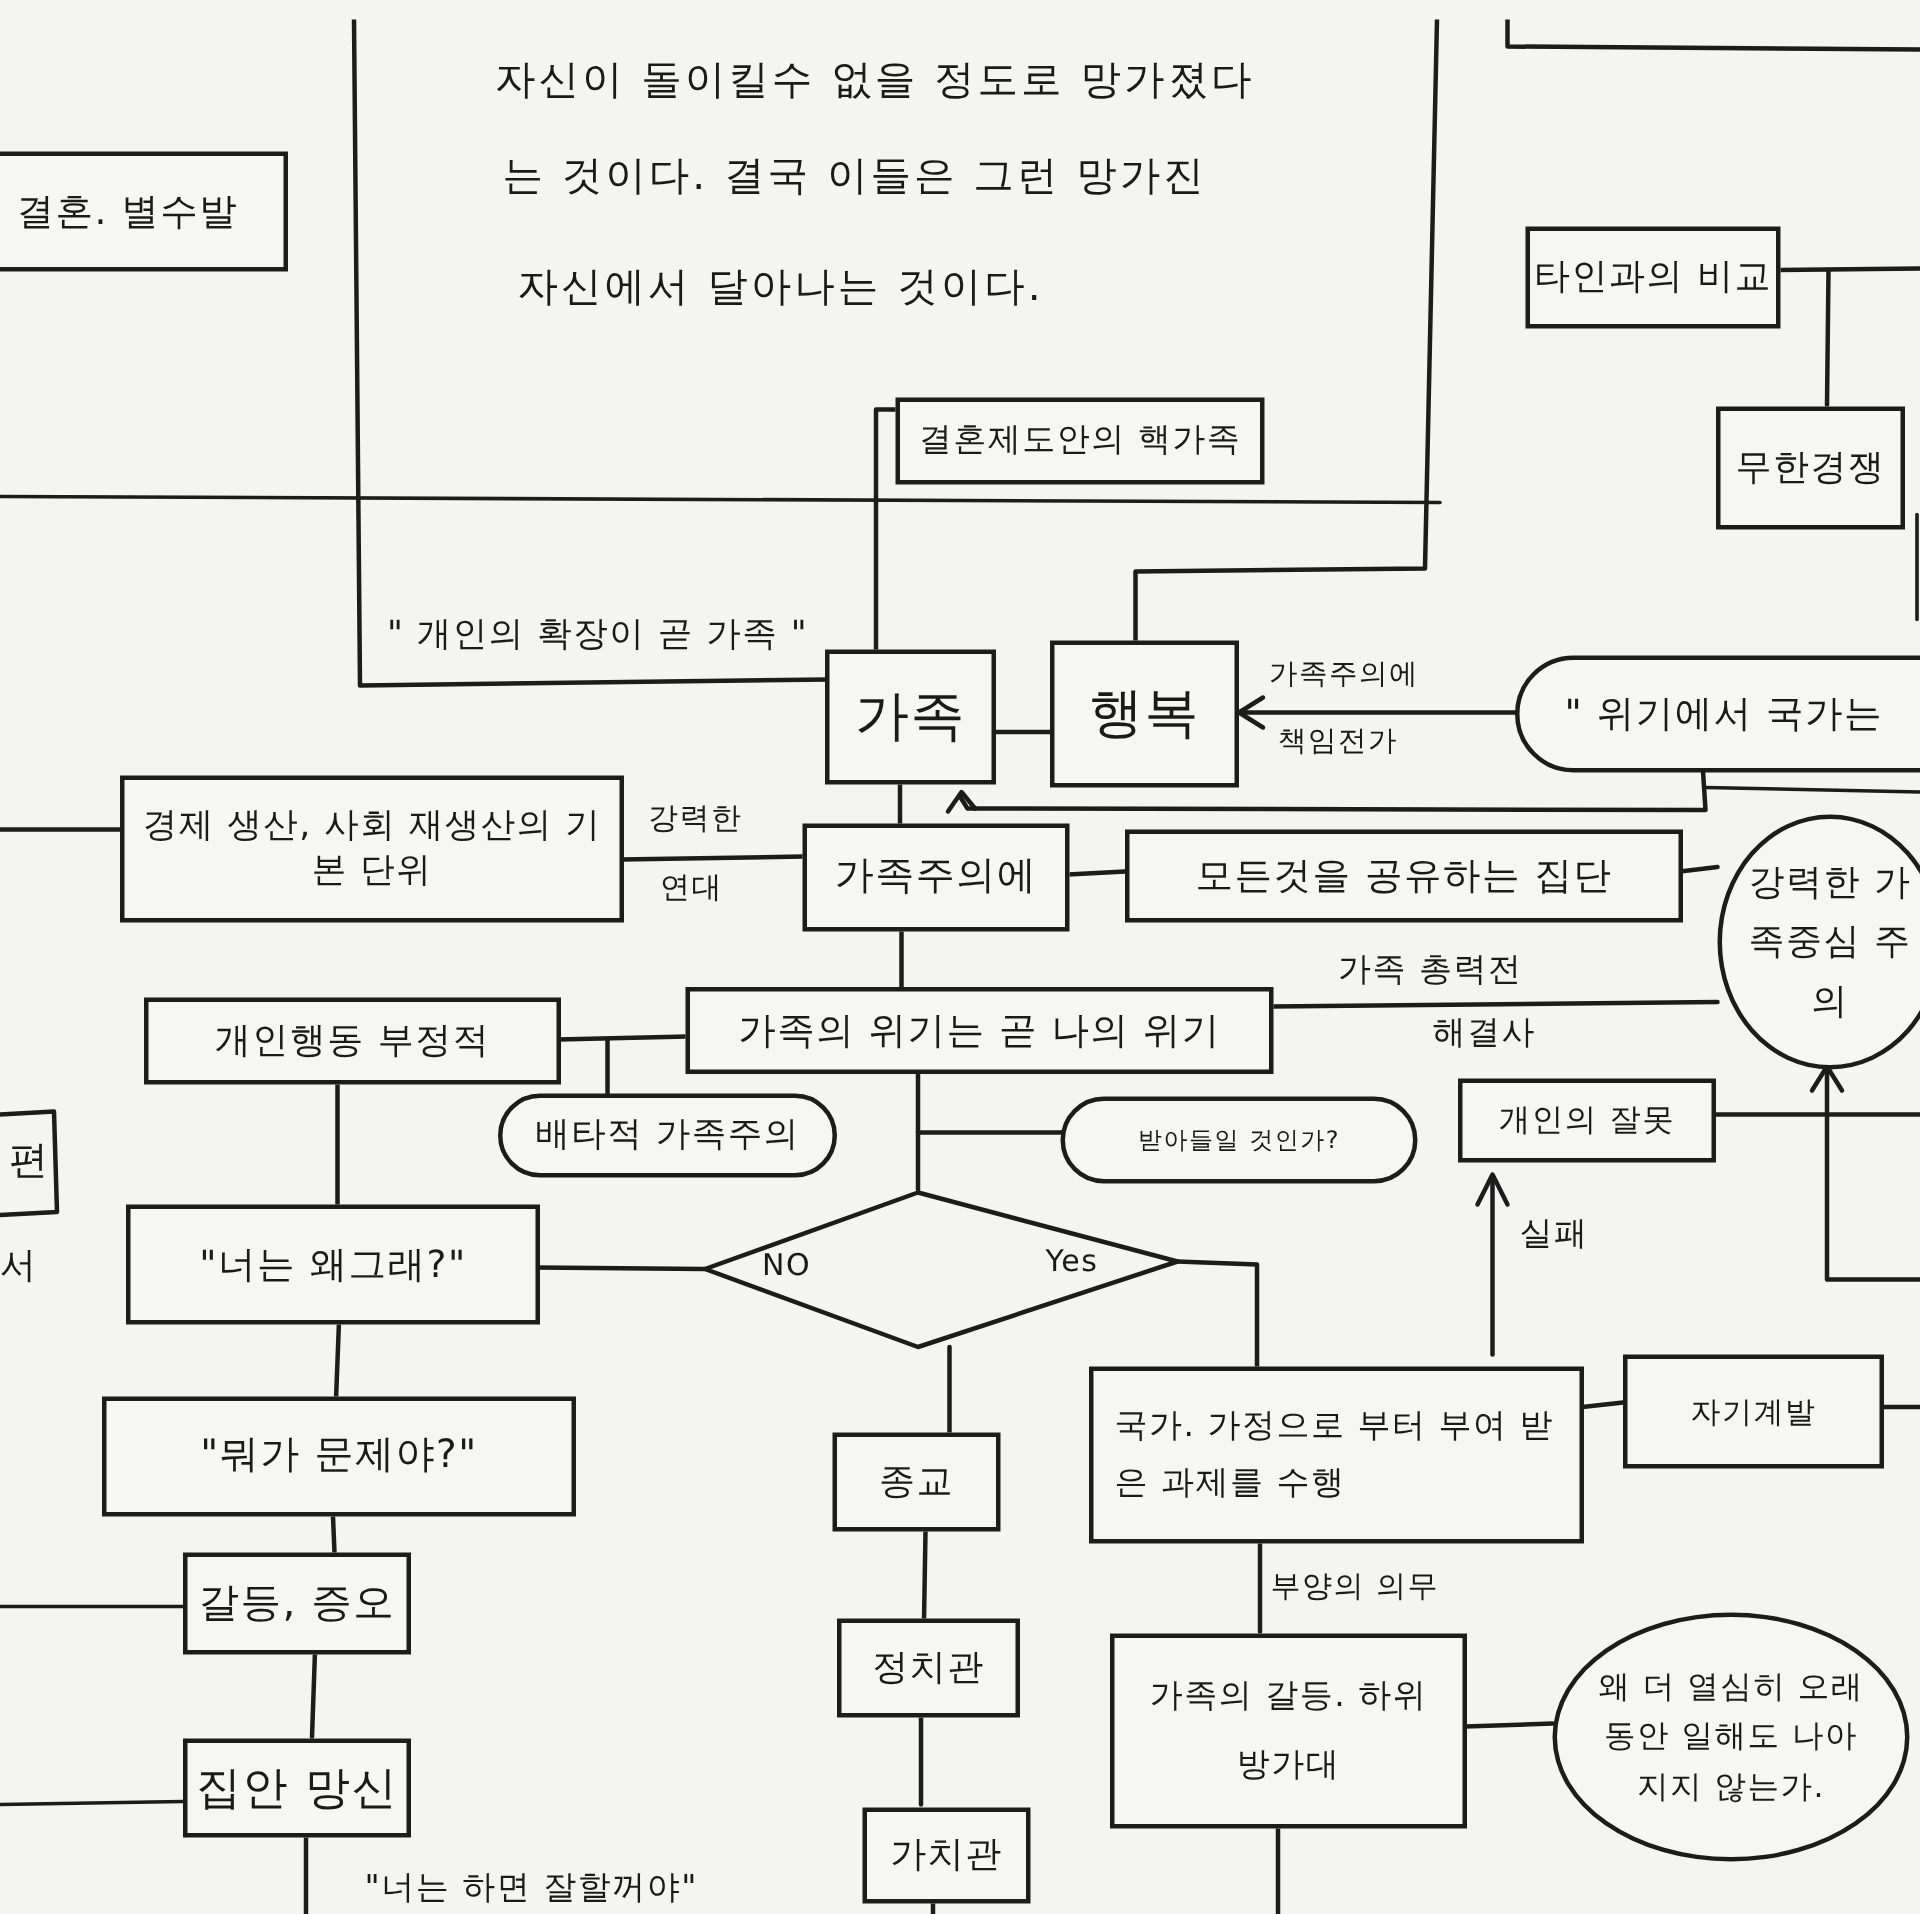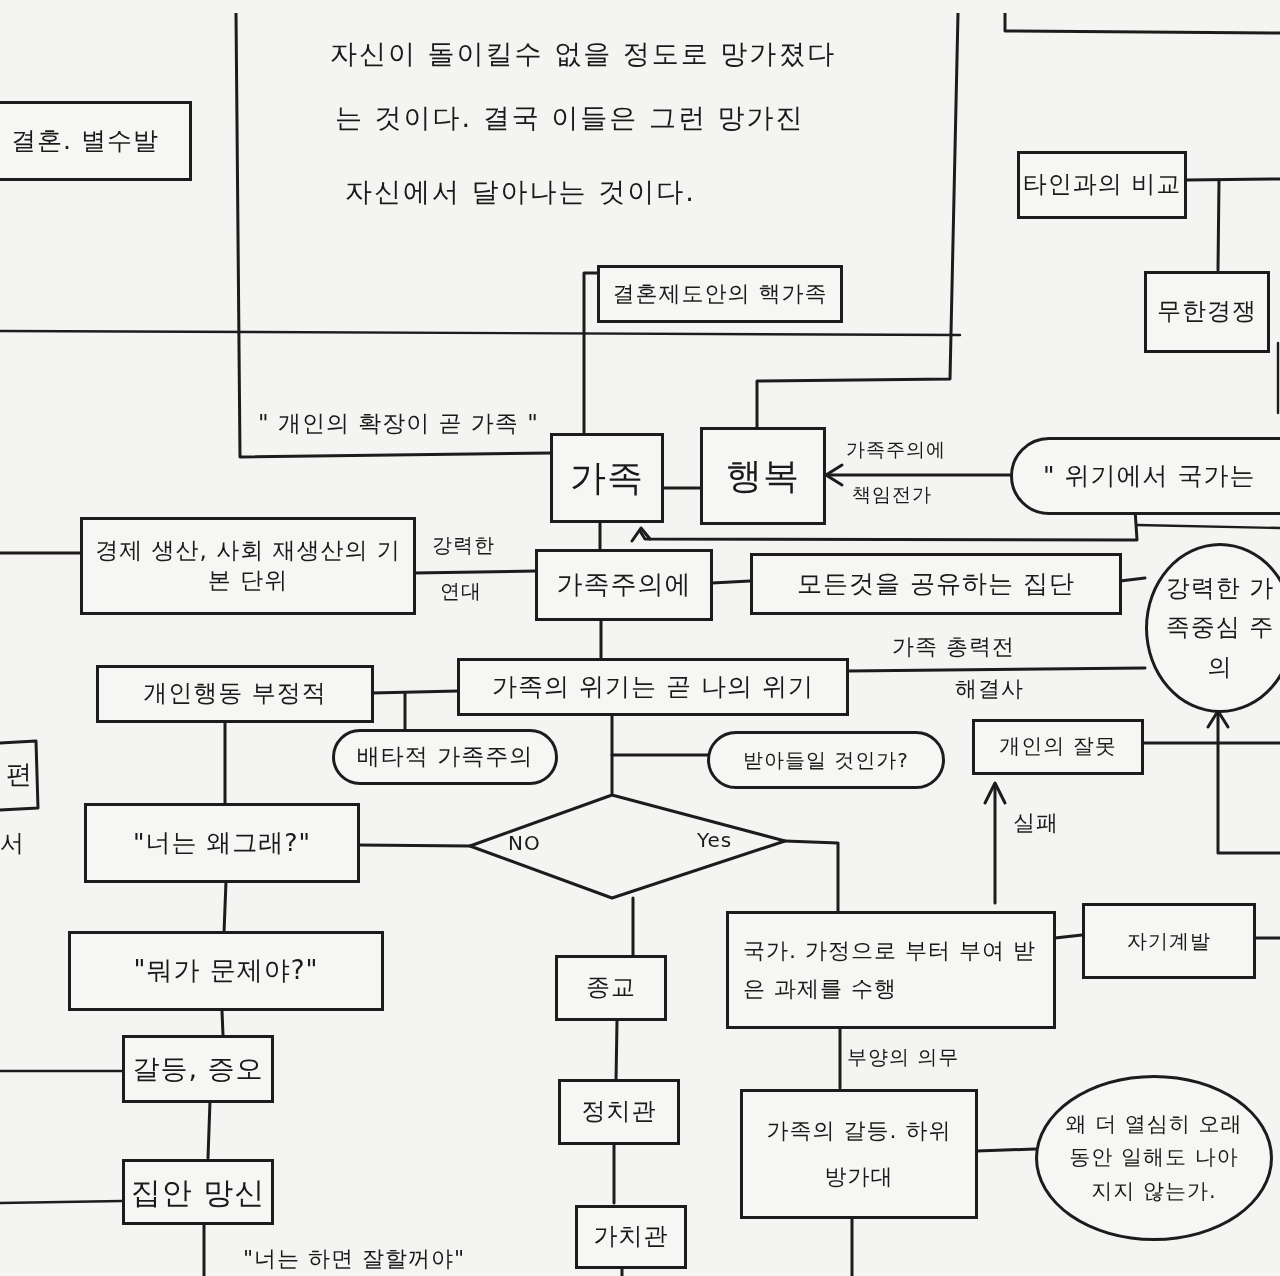--- a/index.html
+++ b/index.html
@@ -154,21 +154,21 @@
 
   <div class="node oval" style="left:1145px; top:530px; width:150px; height:170px; font-size:24px; padding:0 12px; line-height:1.65;">강력한 가족중심 주의</div>
 
   <div class="label" style="left:892px; top:620px; font-size:22px;">가족 총력전</div>
   <div class="label" style="left:938px; top:662px; font-size:22px;margin-left:17px;">해결사</div>
 
   <div class="node" style="left:96px; top:652px; width:278px; height:58px; font-size:24px;">개인행동 부정적</div>
   <div class="node" style="left:457px; top:645px; width:392px; height:58px; font-size:25px;">가족의 위기는 곧 나의 위기</div>
 
   <div class="node pill" style="left:332px; top:716px; width:226px; height:56px; font-size:23px;">배타적 가족주의</div>
-  <div class="node pill" style="left:707px; top:718px; width:238px; height:58px; font-size:20px;">받아들일 것인가?</div>
+  <div class="node pill" style="left:707px; top:718px; width:238px; height:58px; font-size:16px;">받아들일 것인가?</div>
 
   <div class="node" style="left:972px; top:706px; width:172px; height:56px; font-size:21px;">개인의 잘못</div>
   <div class="label" style="left:1013px; top:796px; font-size:22px;">실패</div>
 
   <div class="label" style="left:508px; top:818px; font-size:20px;">NO</div>
   <div class="label" style="left:697px; top:815px; font-size:20px;">Yes</div>
 
   <div class="label" style="left:6px; top:745px; font-size:26px;">편</div>
   <div class="label" style="left:0px; top:815px; font-size:24px;">서</div>
 

